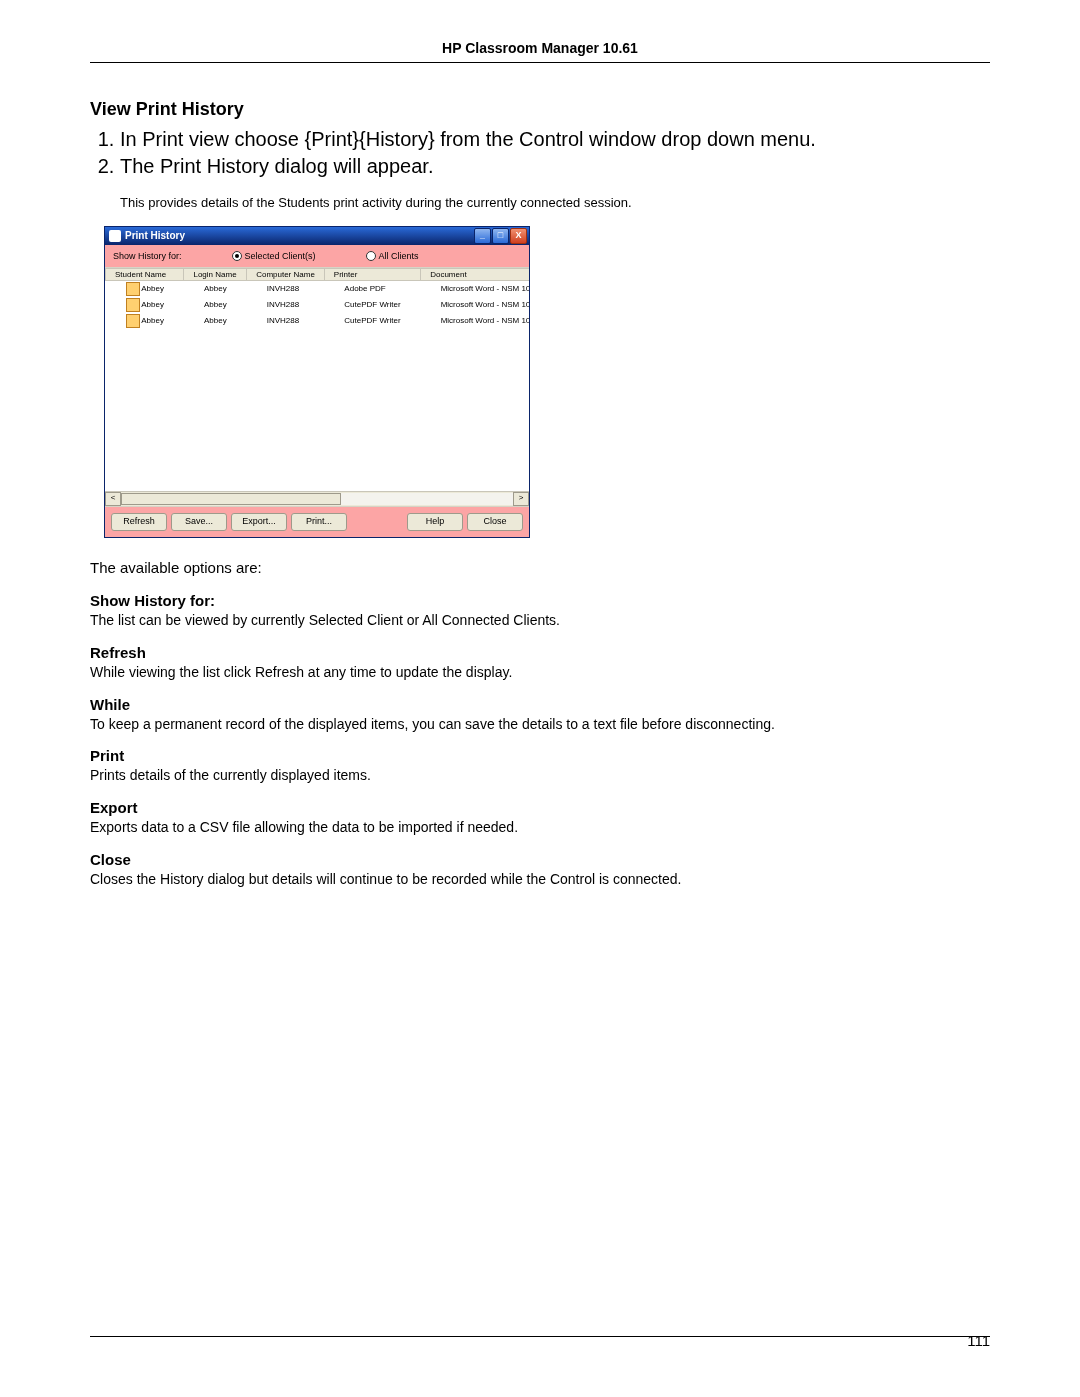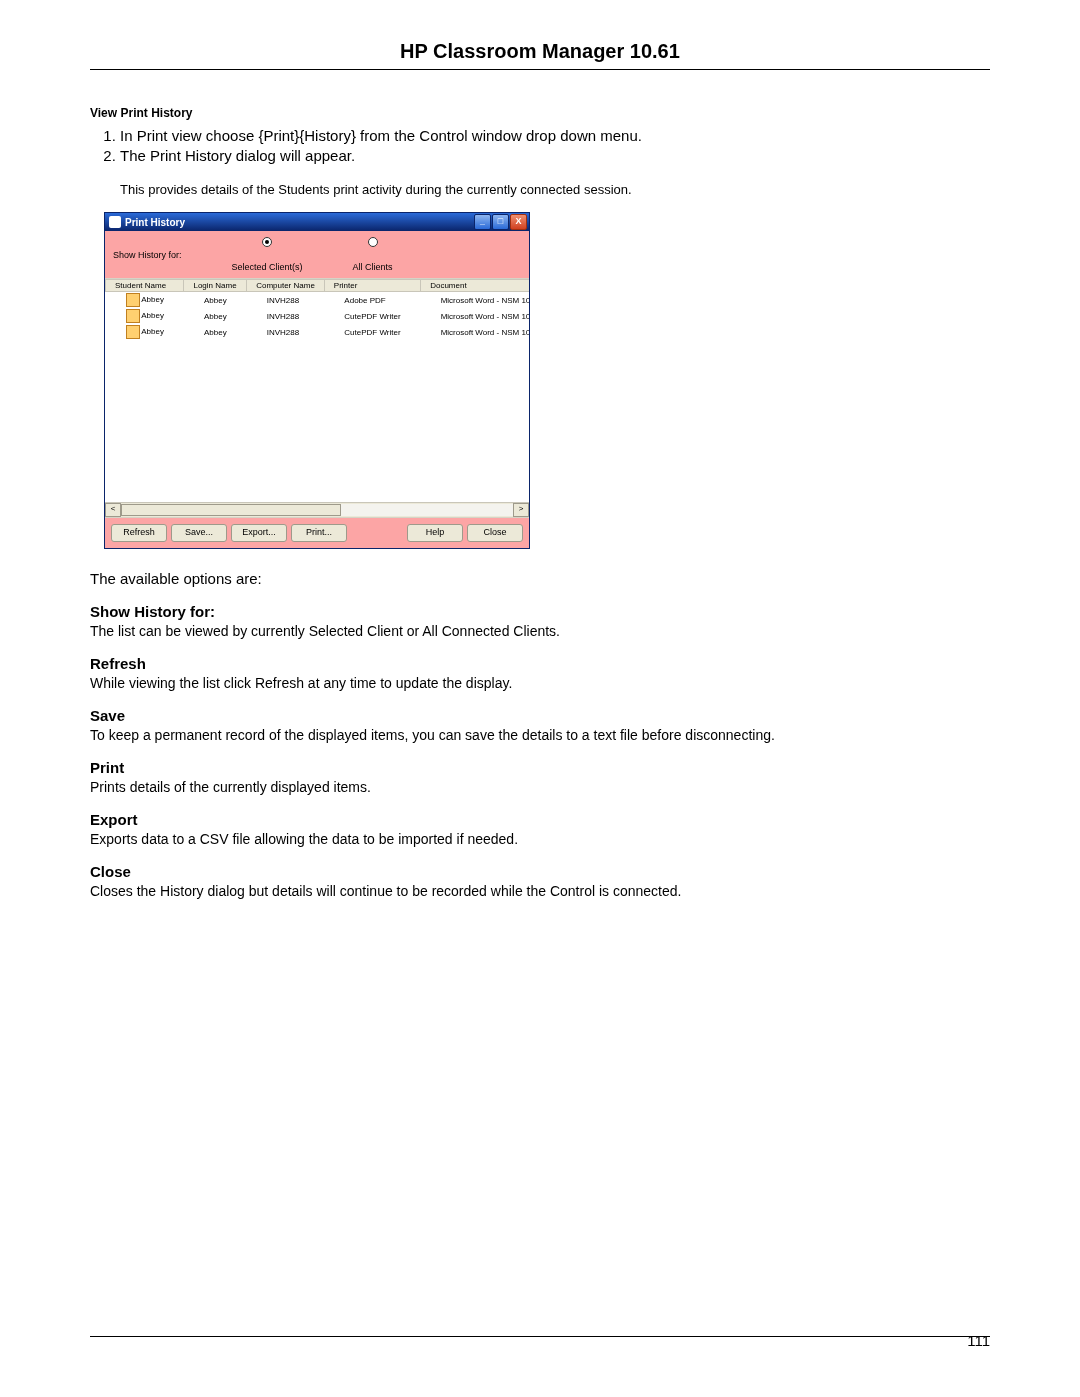--- a/index.html
+++ b/index.html
@@ -11,40 +11,40 @@
   .page {
     width: 1080px;
     height: 1397px;
     position: relative;
     box-sizing: border-box;
     padding: 40px 90px 40px 90px;
   }
   .doc-header {
     text-align: center;
     font-weight: bold;
-    font-size: 20px;
+    font-size: 14px;
     margin-bottom: 6px;
   }
   .rule {
     border: none;
     border-top: 1.5px solid #000;
     margin: 0 0 36px 0;
   }
   .section-title {
     font-weight: bold;
-    font-size: 12px;
+    font-size: 18px;
     margin: 0 0 6px 0;
   }
   .body-text {
     font-size: 15px;
     line-height: 1.35;
     margin: 0 0 14px 0;
   }
   ol.steps {
-    font-size: 15px;
+    font-size: 20px;
     line-height: 1.35;
     margin: 0 0 14px 0;
     padding-left: 30px;
   }
   ol.steps li { margin: 0; }
   .step-sub {
     font-size: 13px;
     line-height: 1.35;
     margin: 0 0 14px 30px;
   }
@@ -88,21 +88,21 @@
   .win-btn.close { background: linear-gradient(to bottom,#f09070,#d04020); border-color:#a03010;}
   .filter-row {
     display: flex;
     align-items: center;
     padding: 6px 8px;
     gap: 50px;
     border-bottom: 1px solid #d6d3c6;
     font-size: 9px;
   }
   .filter-row label { white-space: nowrap; }
-  .radio { display: inline-flex; align-items: center; gap: 15px; flex-direction: column; }
+  .radio { display: inline-flex; align-items: center; gap: 3px; }
   .radio-dot {
     width: 8px; height: 8px; border: 1px solid #333; border-radius: 50%;
     display: inline-flex; align-items: center; justify-content: center;
     background: #fff;
   }
   .radio-dot.sel::after { content:""; width:4px; height:4px; background:#000; border-radius:50%; }
 
   .grid-wrap {
     background: #fff;
     height: 238px;
@@ -282,21 +282,21 @@
     </div>
   </div>
 
   <p class="body-text">The available options are:</p>
 
   <div id="options-block">
       <div class="opt-term">Show History for:</div>
       <div class="opt-desc">The list can be viewed by currently Selected Client or All Connected Clients.</div>
       <div class="opt-term">Refresh</div>
       <div class="opt-desc">While viewing the list click Refresh at any time to update the display.</div>
-      <div class="opt-term">Save</div>
+      <div class="opt-term">While</div>
       <div class="opt-desc">To keep a permanent record of the displayed items, you can save the details to a text file before disconnecting.</div>
       <div class="opt-term">Print</div>
       <div class="opt-desc">Prints details of the currently displayed items.</div>
       <div class="opt-term">Export</div>
       <div class="opt-desc">Exports data to a CSV file allowing the data to be imported if needed.</div>
       <div class="opt-term">Close</div>
       <div class="opt-desc">Closes the History dialog but details will continue to be recorded while the Control is connected.</div>
     </div>
 
   <div class="bottom-rule"></div>

